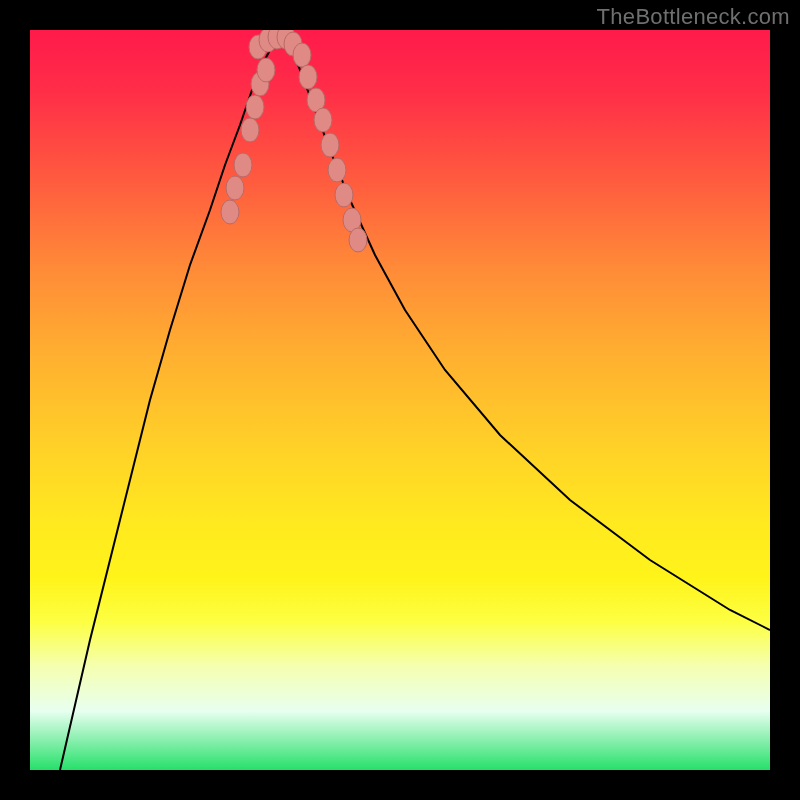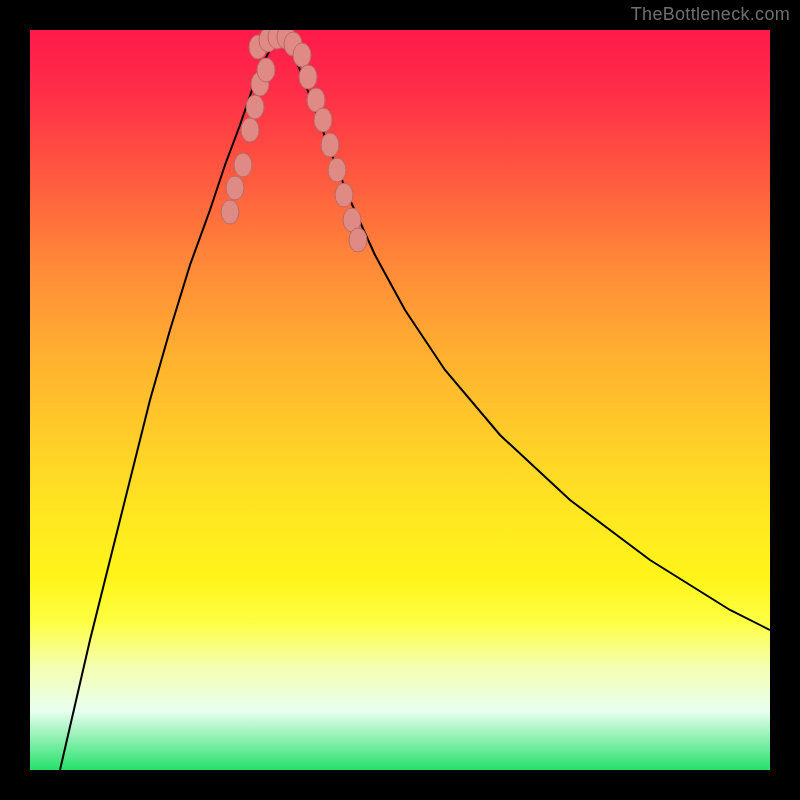--- a/index.html
+++ b/index.html
@@ -44,21 +44,21 @@
     left: 0;
     top: 0;
     width: 740px;
     height: 740px;
   }
   .watermark {
     position: absolute;
     top: 4px;
     right: 10px;
     font-family: Arial, Helvetica, sans-serif;
-    font-size: 18px;
+    font-size: 22px;
     color: #6f6f6f;
     letter-spacing: 0.3px;
     cursor: default;
   }
 </style>
 </head>
 <body>
 
 <div class="frame">
   <div class="plot">

